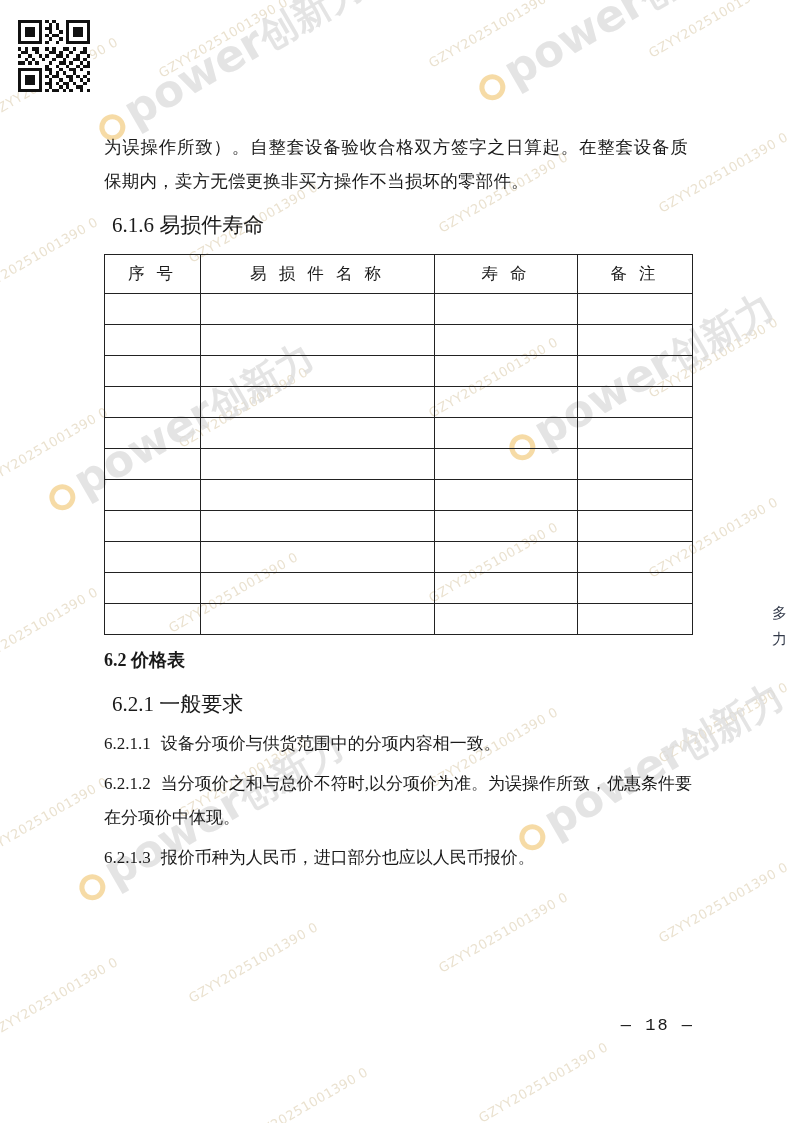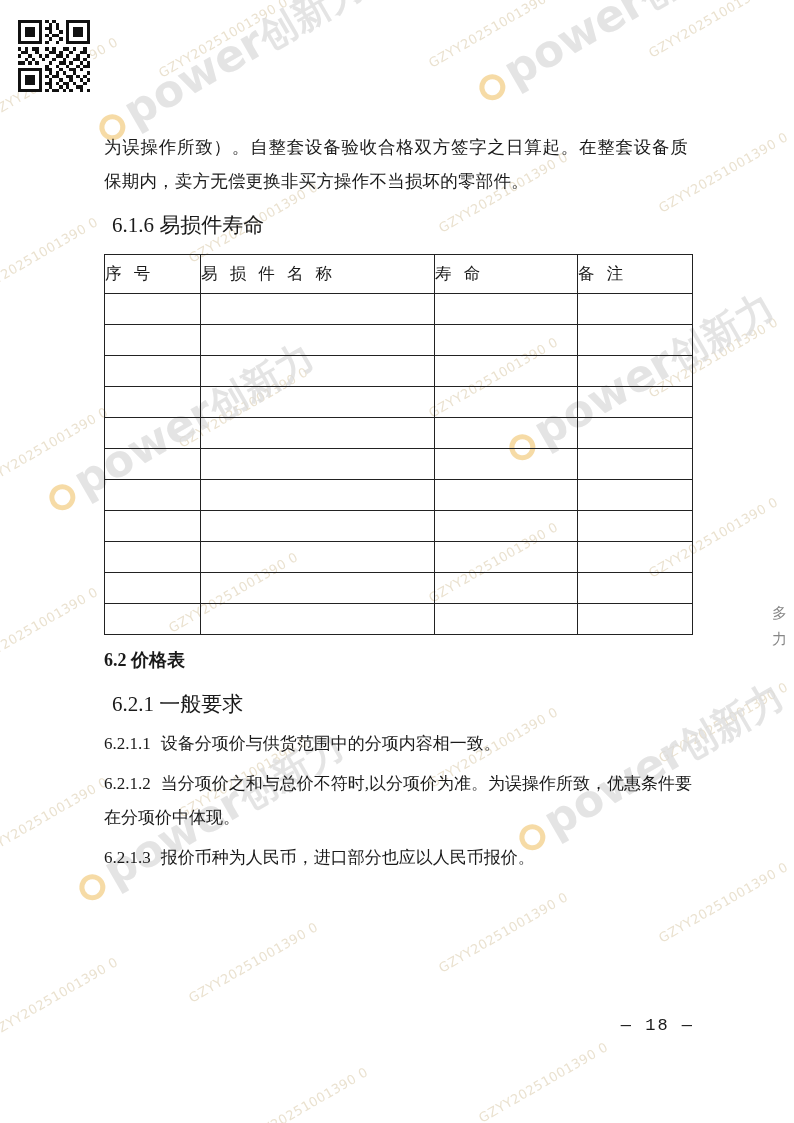--- a/index.html
+++ b/index.html
@@ -118,21 +118,21 @@
     width: 588px;
     margin: 12px 0 6px 0;
     table-layout: fixed;
   }
   table.spares td, table.spares th {
     border: 1px solid #222222;
     height: 30px;
     padding: 0;
     font-size: 16px;
     font-weight: normal;
-    text-align: left;
+    text-align: center;
     vertical-align: middle;
   }
   table.spares thead td {
     height: 38px;
     font-size: 16.5px;
     letter-spacing: 4px;
   }
   .col-1 { width: 96px; }
   .col-2 { width: 234px; }
   .col-3 { width: 143px; }
@@ -149,21 +149,21 @@
   }
 
   
   .seal {
     position: absolute;
     right: 0;
     top: 600px;
     width: 22px;
     height: 180px;
     z-index: 1;
-    color: #737373;
+    color: #0f172a;
     font-family: "DejaVu Sans", sans-serif;
     font-size: 15px;
     line-height: 26px;
     opacity: 0.85;
     overflow: hidden;
   }
 </style>
 </head>
 <body>
 

